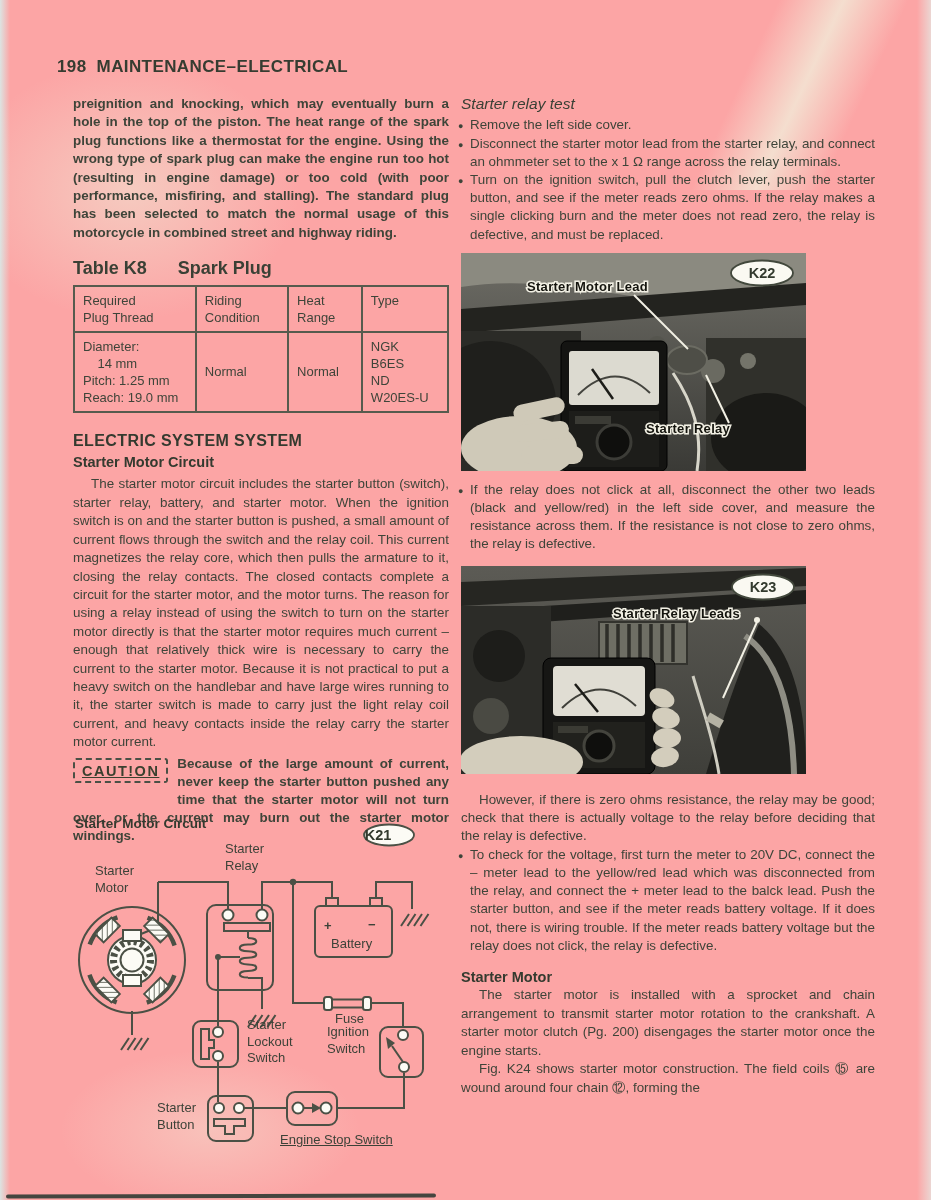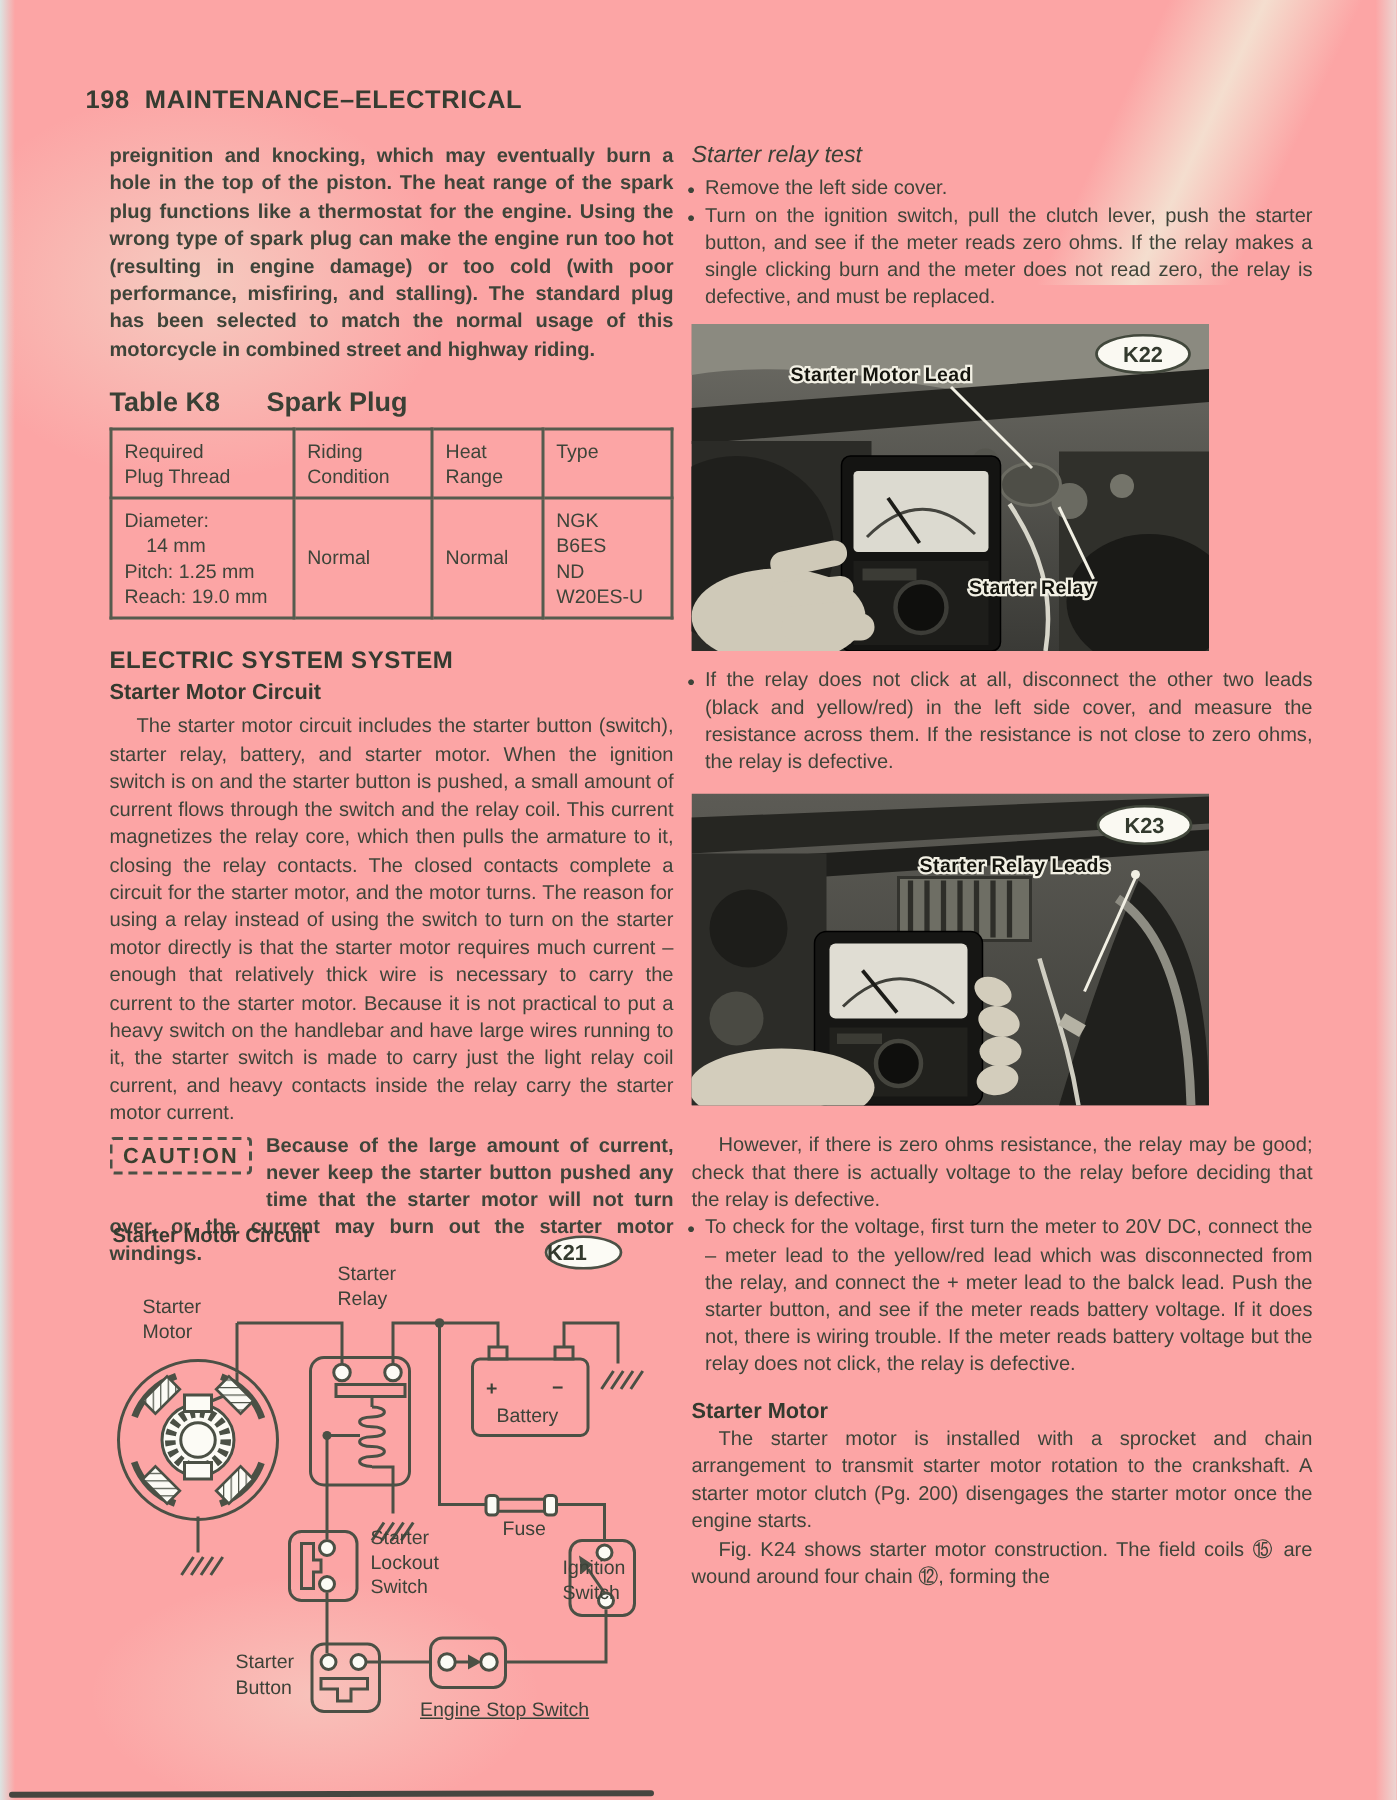--- a/index.html
+++ b/index.html
@@ -53,32 +53,32 @@
   }
   table.spec th{vertical-align:top;}
 
   .h-section{margin-top:19px;font-size:16px;font-weight:bold;color:#343a2f;letter-spacing:.4px;text-align:left;}
   .h-sub{margin-top:3px;margin-bottom:4px;font-size:14.5px;font-weight:bold;color:#343a2f;text-align:left;}
 
   .caution-para{margin-top:3px;font-weight:bold;line-height:18.2px;}
   .caution-badge{
     float:left;display:inline-block;border:2px dashed #4b5045;border-radius:3px;
     padding:4px 7px 3px 7px;margin:3px 9px 18px 0;
-    font-weight:bold;font-size:14.5px;letter-spacing:1.5px;line-height:1;color:#3a402f;
+    font-weight:bold;font-size:14.5px;letter-spacing:1.5px;line-height:1;color:#3a402f;text-decoration:underline;
   }
 
   
   .diagram{position:absolute;left:73px;top:815px;width:376px;height:360px;}
   .diagram svg{position:absolute;left:0;top:0;}
   .diag-title{position:absolute;left:2px;top:1px;font-size:13.5px;font-weight:bold;color:#343a2f;}
   .diag-label{position:absolute;font-size:13px;line-height:16.5px;color:#3c4238;white-space:pre-line;}
   .lbl-relay{left:152px;top:26px;}
   .lbl-motor{left:22px;top:48px;}
   .lbl-lockout{left:174px;top:202px;}
-  .lbl-ignition{left:254px;top:222px;margin-left:48px;}
+  .lbl-ignition{left:254px;top:209px;}
   .lbl-button{left:84px;top:285px;}
   .lbl-engstop{left:207px;top:317px;text-decoration:underline;}
 
   
   .h-test{font-style:italic;font-size:15.5px;color:#3a4035;margin:0 0 3px 0;text-align:left;}
   ul.bullets{list-style:none;margin:0;padding:0;}
   ul.bullets li{position:relative;padding-left:9px;text-align:justify;line-height:18.2px;}
   ul.bullets li::before{content:"●";position:absolute;left:-3px;top:1px;font-size:9px;}
   .bullet-one{position:relative;padding-left:9px;text-align:justify;line-height:18.2px;margin:0;}
   .bullet-one::before{content:"●";position:absolute;left:-3px;top:1px;font-size:9px;}
@@ -275,20 +275,21 @@
 Switch</div>
     <div class="diag-label lbl-button">Starter
 Button</div>
     <div class="diag-label lbl-engstop">Engine Stop Switch</div>
   </div>
 
   <div class="col col-right">
     <div class="h-test">Starter relay test</div>
     <ul class="bullets">
       <li>Remove the left side cover.</li>
+      <li>Disconnect the starter motor lead from the starter relay, and connect an ohmmeter set to the x 1 Ω range across the relay terminals.</li>
       <li>Turn on the ignition switch, pull the clutch lever, push the starter button, and see if the meter reads zero ohms.  If the relay makes a single clicking burn and the meter does not read zero, the relay is defective, and must be replaced.</li>
     </ul>
 
     <figure>
       <svg class="photo" width="345" height="218" viewBox="0 0 345 218">
         <defs>
           <linearGradient id="pg1" x1="0" y1="0" x2="0" y2="1">
             <stop offset="0" stop-color="#6e6d66"></stop>
               <stop offset="1" stop-color="#3a3a36"></stop>
           </linearGradient>

